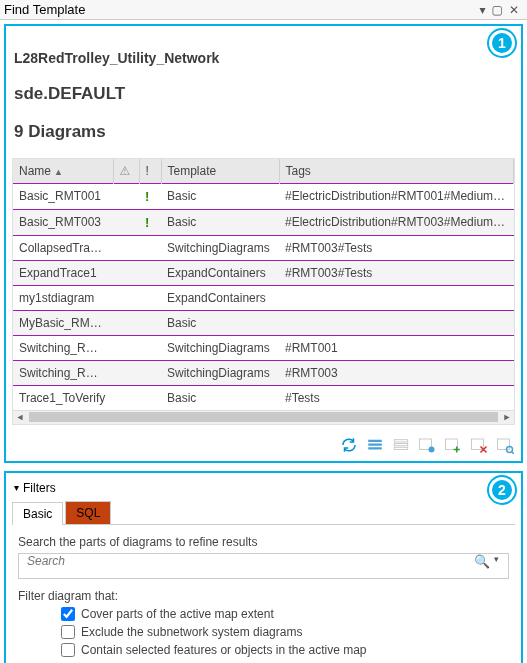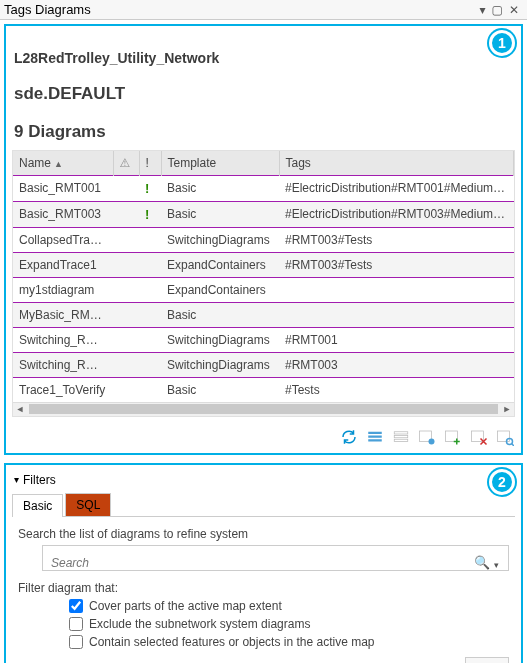--- a/index.html
+++ b/index.html
@@ -20,21 +20,21 @@
     position: absolute; top: 4px; right: 6px;
     width: 26px; height: 26px; border-radius: 50%;
     background: #00b0e6; color: #fff;
     display: flex; align-items: center; justify-content: center;
     font-size: 14px; font-weight: bold; border: 3px solid #fff; box-shadow: 0 0 0 2px #00b0e6;
   }
 
   .header-line { font-size: 14px; font-weight: bold; color: #3c3c3c; margin: 18px 0 4px 2px; }
   .header-line.sub { font-weight: bold; font-size: 17px; }
 
-  .table-wrap { margin-top: 8px; border: 1px solid #e0e0e0; }
+  .table-wrap { margin-top: 16px; border: 1px solid #e0e0e0; }
   table { width: 100%; border-collapse: collapse; table-layout: fixed; }
   thead th {
     background: #e8e8e8; text-align: left; padding: 4px 6px; font-weight: normal;
     border-right: 1px solid #d0d0d0; font-size: 12px; color: #444;
     height: 24px; position: relative;
   }
   thead th .sort-arrow { font-size: 9px; color: #666; margin-left: 3px; }
   tbody td {
     padding: 5px 6px; border-top: 1px solid #a21caf; font-size: 12px; color: #444;
     overflow: hidden; white-space: nowrap; text-overflow: ellipsis;
@@ -69,43 +69,43 @@
   .tabs { display: flex; border-bottom: 1px solid #ccc; }
   .tab {
     padding: 4px 10px; border: 1px solid #ccc; border-bottom: none; margin-right: 2px;
     background: #c2410c; cursor: pointer; font-size: 12px;
   }
   .tab.active { background: #fff; position: relative; top: 1px; }
 
   .filter-body { padding: 10px 6px 6px 6px; }
   .filter-label { font-size: 12px; color: #444; margin-bottom: 4px; }
   .search-row {
-    display: flex; border: 1px solid #ccc; height: 26px; align-items:flex-end; margin-bottom: 10px; margin-left: 24px;
+    display: flex; border: 1px solid #ccc; height: 26px; align-items:flex-start; margin-bottom: 10px;
   }
   .search-row input {
     flex: 1; border: none; outline: none; padding: 0 8px; font-size: 12px; font-style: italic; color: #888;
     background: transparent;
   }
   .search-row .mag { width: 24px; text-align:center; color:#555; cursor:pointer; font-size:13px;}
   .search-row .dd { width: 14px; text-align:left; color:#555; cursor:pointer; font-size:9px; }
 
-  .check-row { display: flex; align-items: flex-end; margin: 4px 16px; gap: 6px; padding-left: 35px;}
+  .check-row { display: flex; align-items: flex-end; margin: 4px 8px; gap: 6px; padding-left: 35px;}
   .check-row input { width: 14px; height: 14px; }
   .check-row label { font-size: 12px; color: #444; }
 
   .apply-row { display: flex; justify-content: flex-end; margin-top: 8px;}
   .apply-btn {
     padding: 4px 6px; border: 1px solid #ccc; background: #f7f7f7; color: #aaa; cursor: default;
   }
 </style>
 </head>
 <body>
 
 <div class="titlebar">
-  <span class="titlebar-title">Tags Diagrams</span>
+  <span class="titlebar-title">Find Template</span>
   <div class="titlebar-controls">
     <span>▾</span>
     <span>▢</span>
     <span>✕</span>
   </div>
 </div>
 
 <div class="section-box">
   <div class="badge">1</div>
   <div class="header-line">L28RedTrolley_Utility_Network</div>
@@ -258,21 +258,21 @@
     <span class="chev">▾</span>
     <span>Filters</span>
   </div>
 
   <div class="tabs">
     <div class="tab active">Basic</div>
     <div class="tab">SQL</div>
   </div>
 
   <div class="filter-body">
-    <div class="filter-label">Search the list of diagrams to refine system</div>
+    <div class="filter-label">Search the parts of diagrams to refine results</div>
     <div class="search-row">
       <input type="text" placeholder="Search" style="">
       <span class="mag">🔍</span>
       <span class="dd">▾</span>
     </div>
 
     <div class="filter-label">Filter diagram that:</div>
     <div class="check-row">
       <input type="checkbox" checked="" style="">
       <label>Cover parts of the active map extent</label>

